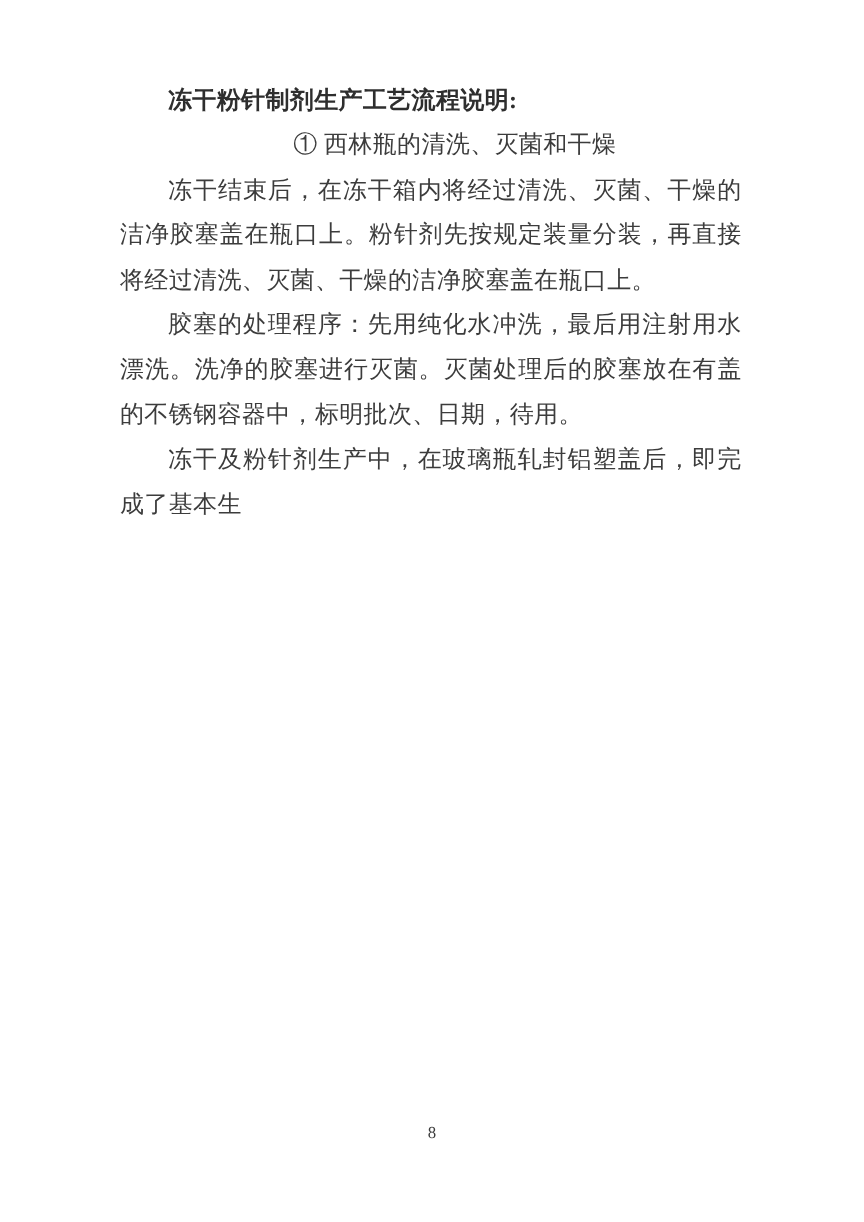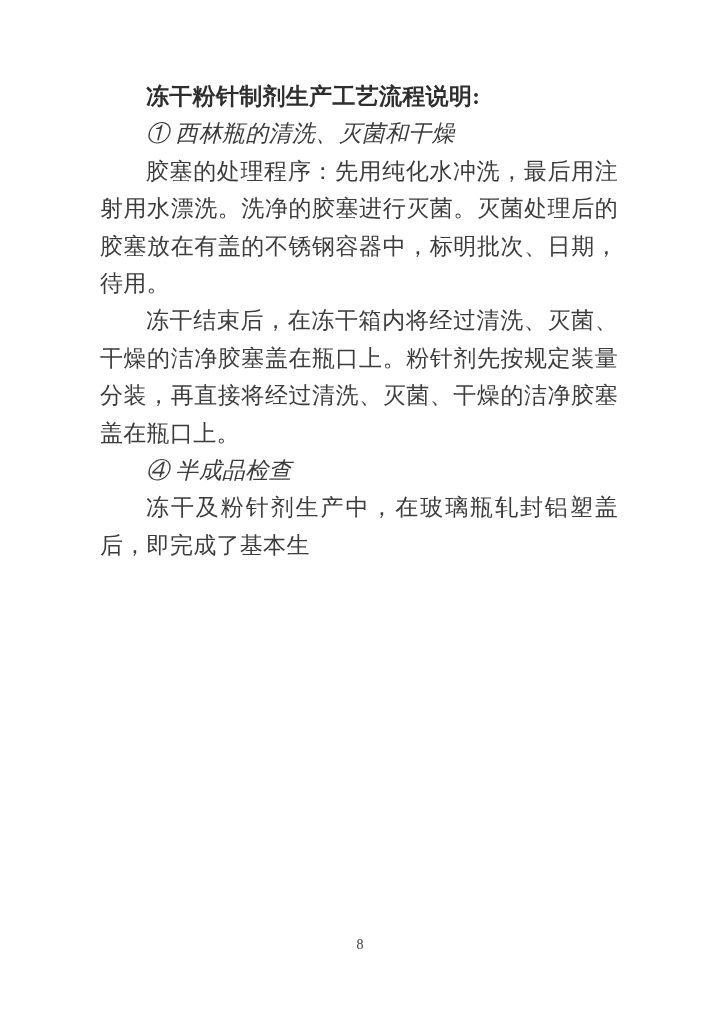--- a/index.html
+++ b/index.html
@@ -11,39 +11,38 @@
     position: relative;
     width: 720px;
     height: 1018px;
     background: #ffffff;
     overflow: hidden;
     font-family: "Liberation Serif", "DejaVu Serif", serif;
     color: #3c3c3c;
   }
   .content {
     position: absolute;
-    top: 78px;
+    top: 66px;
     left: 100px;
     width: 518px;
-    font-size: 23px;
+    font-size: 20px;
     line-height: 37.4px;
     text-align: justify;
     letter-spacing: 0.3px;
   }
   .content p {
     margin: 0;
     text-indent: 2em;
   }
   .doc-title {
     font-weight: bold;
     color: #2e2e2e;
   }
   .heading {
-    text-align: left;
-    font-style: italic;
+    text-align: center;
   }
   .footer {
     position: absolute;
     top: 934px;
     left: 0;
     width: 720px;
     text-align: center;
     font-size: 14px;
     line-height: 22px;
     color: #3c3c3c;
@@ -56,27 +55,26 @@
 
   <div class="content">
 
     <p class="doc-title">冻干粉针制剂生产工艺流程说明:</p>
 
     <p class="heading">① 西林瓶的清洗、灭菌和干燥</p>
 
 
 
 
+    <p>冻干结束后，在冻干箱内将经过清洗、灭菌、干燥的洁净胶塞盖在瓶口上。粉针剂先按规定装量分装，再直接将经过清洗、灭菌、干燥的洁净胶塞盖在瓶口上。</p>
+
     <p>胶塞的处理程序：先用纯化水冲洗，最后用注射用水漂洗。洗净的胶塞进行灭菌。灭菌处理后的胶塞放在有盖的不锈钢容器中，标明批次、日期，待用。</p>
-
-    <p>冻干结束后，在冻干箱内将经过清洗、灭菌、干燥的洁净胶塞盖在瓶口上。粉针剂先按规定装量分装，再直接将经过清洗、灭菌、干燥的洁净胶塞盖在瓶口上。</p>
 
 
 
-    <p class="heading">④ 半成品检查</p>
 
     <p>冻干及粉针剂生产中，在玻璃瓶轧封铝塑盖后，即完成了基本生</p>
 
   </div>
 
   <div class="footer">
     <span>8</span>
   </div>
 
 </div>

